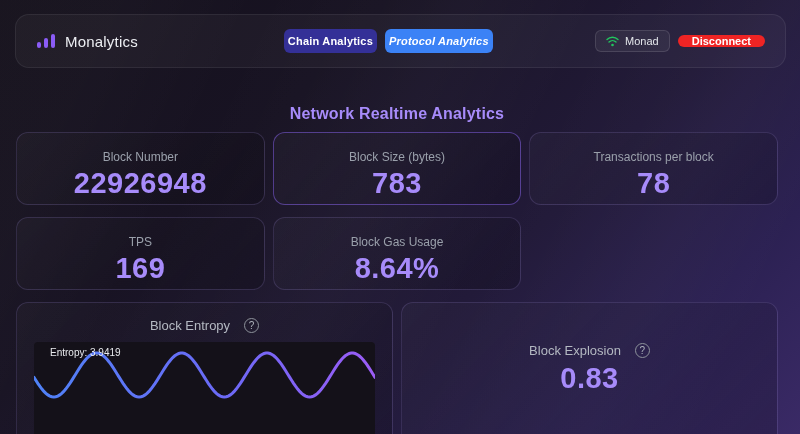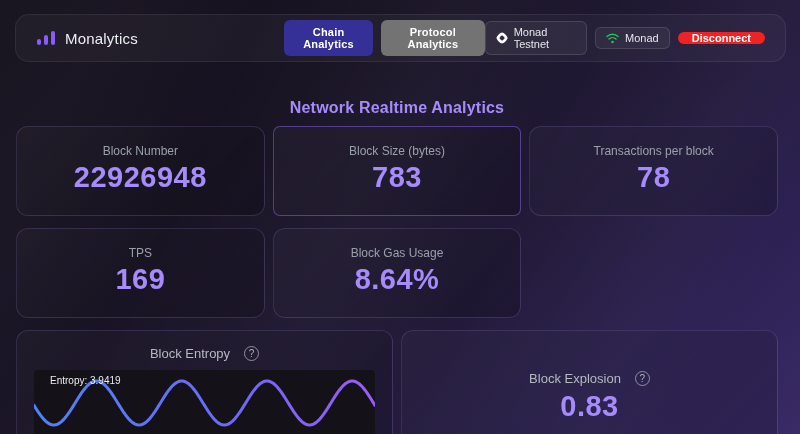--- a/index.html
+++ b/index.html
@@ -9,38 +9,38 @@
     background:
       linear-gradient(115deg, rgba(255,255,255,0.02) 12%, rgba(255,255,255,0) 26%, rgba(255,255,255,0.025) 46%, rgba(255,255,255,0) 60%, rgba(255,255,255,0.02) 78%, rgba(255,255,255,0) 90%),
       linear-gradient(135deg, #15111c 0%, #181323 32%, #221a39 62%, #2c2153 82%, #3a2a66 100%);
     color: #e7e8ec;
     position: relative;
   }
 
   
   .navbar {
     margin: 14px 14px 0 15px;
-    height: 48px;
+    height: 54px;
     border-radius: 14px;
     background: rgba(255,255,255,0.035);
     border: 1px solid rgba(255,255,255,0.07);
     display: flex;
     align-items: center;
     padding: 0 20px;
   }
   .brand { display: flex; align-items: center; gap: 9px; }
   .brand-name { font-size: 15px; font-weight: 500; color: #eceef2; letter-spacing: 0.2px; }
   .nav-center { display: flex; gap: 8px; margin-left: 146px; }
   .nav-btn {
     border: none; cursor: pointer; border-radius: 6px;
     font-family: inherit; font-size: 11px; font-weight: 700; color: #ffffff;
     padding: 6px 4px; letter-spacing: 0.2px;
   }
   .nav-btn.chain { background: #343097; }
-  .nav-btn.protocol { background: #737373; }
+  .nav-btn.protocol { background: #3b82f6; font-style: italic; }
   .nav-right { margin-left: auto; display: flex; align-items: center; gap: 8px; }
   .badge {
     display: flex; align-items: center; gap: 6px;
     background: rgba(255,255,255,0.05);
     border: 1px solid rgba(255,255,255,0.12);
     border-radius: 6px; padding: 4px 10px;
     font-size: 11px; color: #e3e6ea;
   }
   .disconnect-btn {
     border: none; cursor: pointer; border-radius: 6px;
@@ -56,22 +56,22 @@
     font-size: 16px; font-weight: 700; color: #a78bfa;
     margin: 37px 0 9px 0; letter-spacing: 0.2px;
   }
   .grid3 { display: grid; grid-template-columns: repeat(3, 1fr); gap: 8px; margin-bottom: 12px; }
   .grid2 { display: grid; grid-template-columns: repeat(2, 1fr); gap: 8px; }
   .card {
     border-radius: 12px;
     background: linear-gradient(135deg, rgba(255,255,255,0.028), rgba(0,0,0,0.20));
     border: 1px solid rgba(150,130,210,0.22);
   }
-  .stat-card { height: 90px; display: flex; flex-direction: column; align-items: center; padding-top: 17px; }
-  .stat-card.hl { border-color: rgba(130,95,225,0.55); border-radius: 7px; }
+  .stat-card { height: 73px; display: flex; flex-direction: column; align-items: center; padding-top: 17px; }
+  .stat-card.hl { border-color: rgba(130,95,225,0.55); }
   .stat-label { font-size: 12px; color: #9aa0ab; margin-bottom: 3px; }
   .stat-value { font-size: 29px; font-weight: 700; color: #a78bfa; letter-spacing: 0.5px; }
 
   .panel-title-row { display: flex; align-items: center; justify-content: center; gap: 14px; }
   .panel-title { font-size: 13px; color: #b4b9c2; }
   .help-icon {
     width: 15px; height: 15px; border-radius: 50%;
     border: 1px solid #8d929b; color: #aeb3bc;
     font-size: 10px; line-height: 13px; text-align: center;
     display: inline-block; cursor: pointer;
@@ -103,26 +103,20 @@
     </svg>
     <span class="brand-name">Monalytics</span>
   </div>
 
   <nav class="nav-center">
     <button class="nav-btn chain">Chain Analytics</button>
     <button class="nav-btn protocol">Protocol Analytics</button>
   </nav>
 
   <div class="nav-right">
-    <div class="badge">
-      <svg width="14" height="14" viewBox="0 0 14 14">
-        <path fill="#ffffff" fill-rule="evenodd" d="M7 0.6 C9 0.6 13.4 5 13.4 7 C13.4 9 9 13.4 7 13.4 C5 13.4 0.6 9 0.6 7 C0.6 5 5 0.6 7 0.6 Z M7 4.1 C6.1 4.1 4.1 6.1 4.1 7 C4.1 7.9 6.1 9.9 7 9.9 C7.9 9.9 9.9 7.9 9.9 7 C9.9 6.1 7.9 4.1 7 4.1 Z"></path>
-      </svg>
-      <span>Monad Testnet</span>
-    </div>
     <div class="badge">
       <svg width="13" height="11" viewBox="0 0 13 11">
         <path d="M1 3.6 C4 0.5 9 0.5 12 3.6" fill="none" stroke="#22c55e" stroke-width="1.4" stroke-linecap="round"></path>
         <path d="M3 6.1 C5 4.1 8 4.1 10 6.1" fill="none" stroke="#22c55e" stroke-width="1.4" stroke-linecap="round"></path>
         <circle cx="6.5" cy="9" r="1.3" fill="#22c55e"></circle>
       </svg>
       <span>Monad</span>
     </div>
     <button class="disconnect-btn">Disconnect</button>
   </div>

